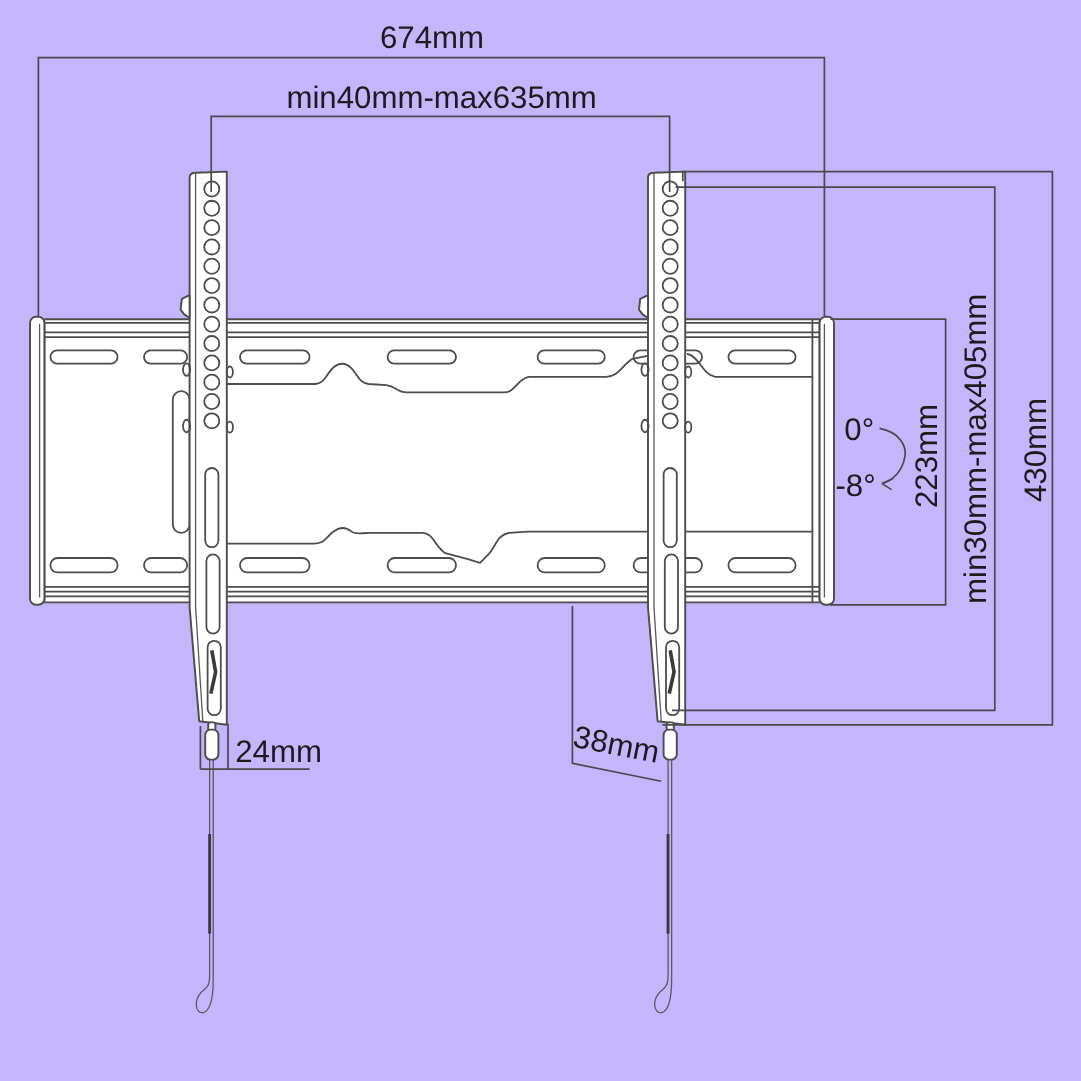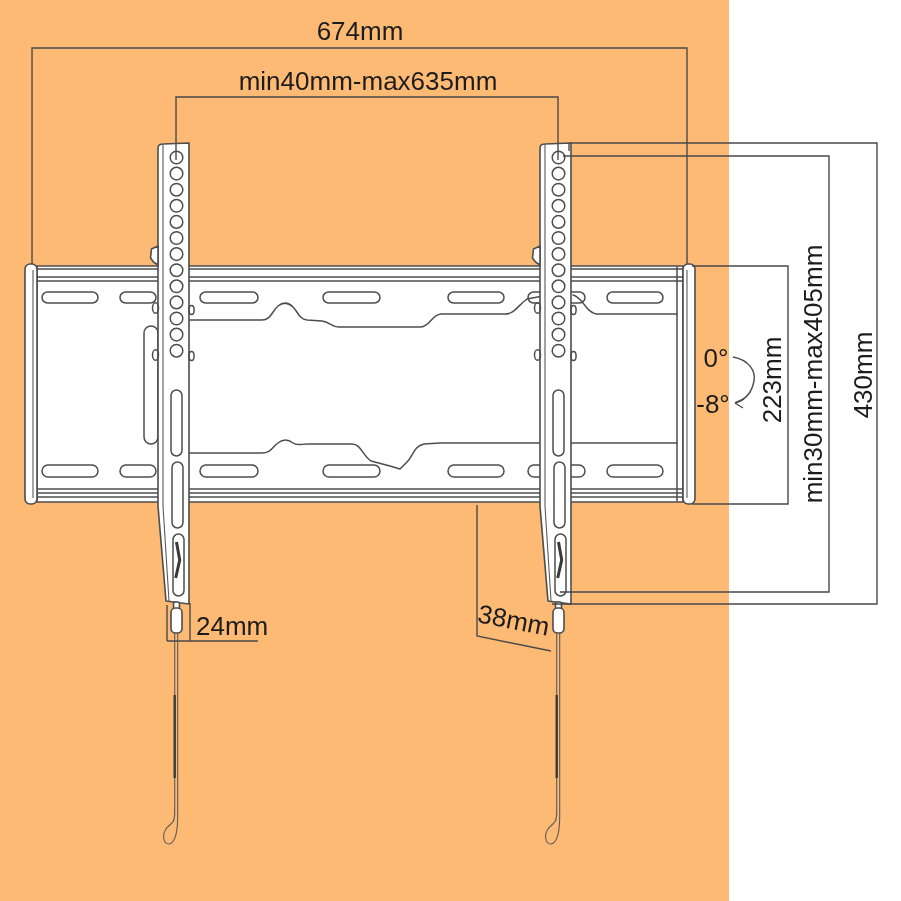--- a/index.html
+++ b/index.html
@@ -1,17 +1,17 @@
 <!DOCTYPE html>
 <html><head>
 <meta charset="utf-8">
 <style>
   html,body{margin:0;padding:0;background:#ffffff;}
   body{width:901px;height:901px;position:relative;font-family:"Liberation Sans",sans-serif;}
-  #stage{position:absolute;top:0;left:0;width:729px;height:901px;background:#fdba74;}
+  #stage{position:absolute;top:0;left:0;width:901px;height:901px;background:#c4b5fd;}
   svg text{font-family:"Liberation Sans","DejaVu Sans",sans-serif;fill:#1c1c1c;}
   .dim{stroke:#4a4a4a;stroke-width:1.4;fill:none;stroke-linecap:butt;}
   .draw{stroke:#4d4d4d;stroke-width:1.5;fill:none;stroke-linejoin:round;stroke-linecap:round;}
   .drawf{stroke:#4d4d4d;stroke-width:1.6;fill:#ffffff;stroke-linejoin:round;}
   .thin{stroke:#5a5a5a;stroke-width:1.1;fill:none;}
   .slot{fill:#ffffff;stroke:#4d4d4d;stroke-width:1.5;}
   .lbl{font-size:26px;}
 </style>
 </head>
 <body>

